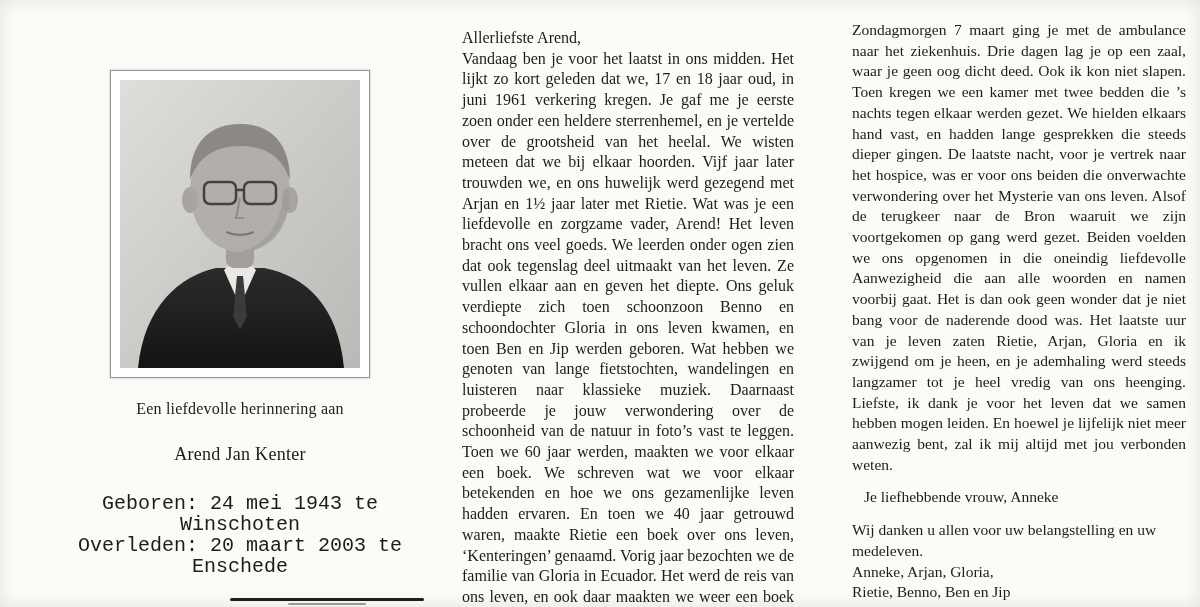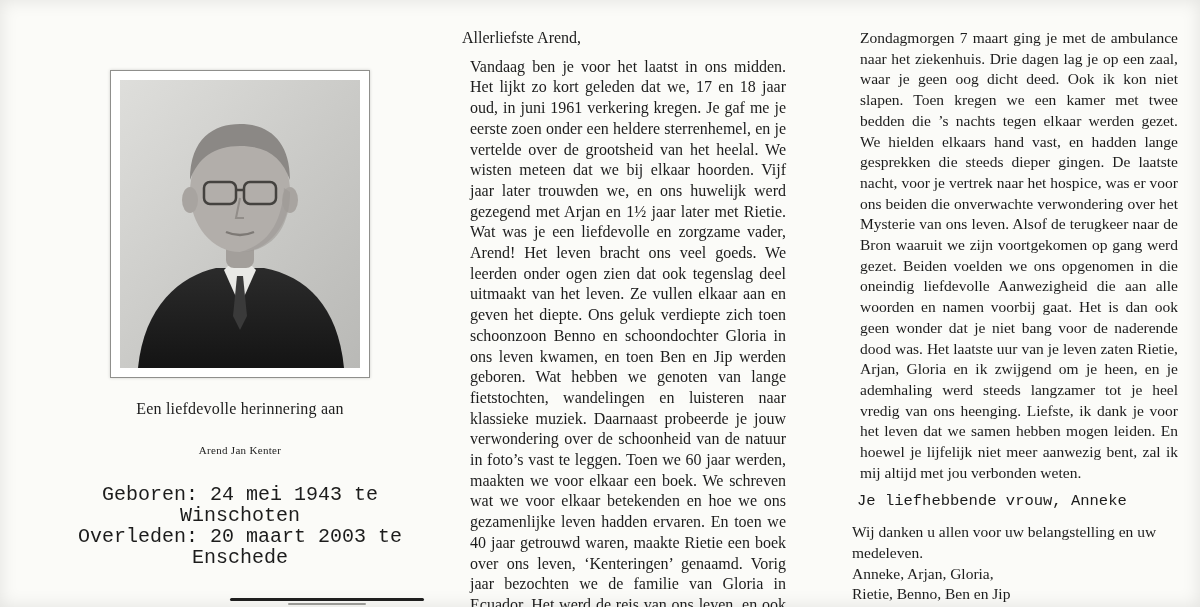--- a/index.html
+++ b/index.html
@@ -27,42 +27,42 @@
     margin: 70px auto 0 auto;
     width: 240px;
     height: 288px;
     background: #ffffff;
     border: 1px solid #8f8f8c;
     padding: 9px;
     box-shadow: 0 0 3px rgba(0,0,0,0.18);
   }
   .photo-frame svg { display: block; width: 240px; height: 288px; }
   .caption { margin: 22px 0 0 0; font-size: 16px; letter-spacing: 0.2px; }
-  .name    { margin: 26px 0 0 0; font-size: 11px; letter-spacing: 0.3px; }
+  .name    { margin: 26px 0 0 0; font-size: 18px; letter-spacing: 0.3px; }
   .dates   { margin: 28px 0 0 0; font-size: 20px; line-height: 21px; font-family: Liberation Mono, monospace; }
   .dates p { margin: 0; }
 
   
   .mid-col {
     position: absolute;
     left: 462px; top: 28px;
     width: 332px;
     font-size: 16px;
     line-height: 20.7px;
   }
   .right-col {
     position: absolute;
     left: 852px; top: 20px;
     width: 334px;
     font-size: 15.5px;
     line-height: 20.7px;
   }
   .salutation { margin: 0; }
-  .justified  { margin: 8px; text-align: justify; }
-  .plainline  { margin: 5px; font-family: Liberation Mono, monospace; }
+  .justified  { margin: 0; text-align: justify; }
+  .plainline  { margin: 12px; }
   .thanks     { margin: 10px 0 0 0; }
   .names      { margin: 0; }
   .placedate  { margin: 10px 0 0 0; }
   .book-title { }
 
   
   .artifact-1 {
     position: absolute;
     left: 230px; top: 598px;
     width: 194px; height: 3px;

